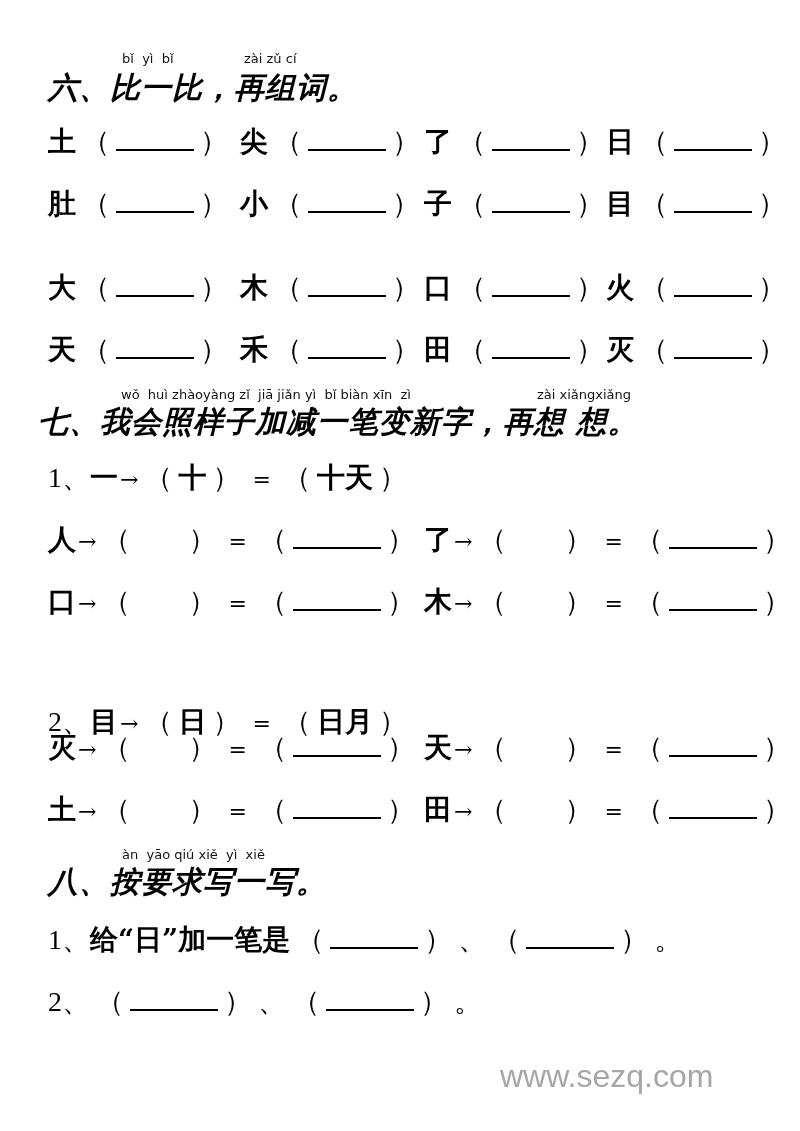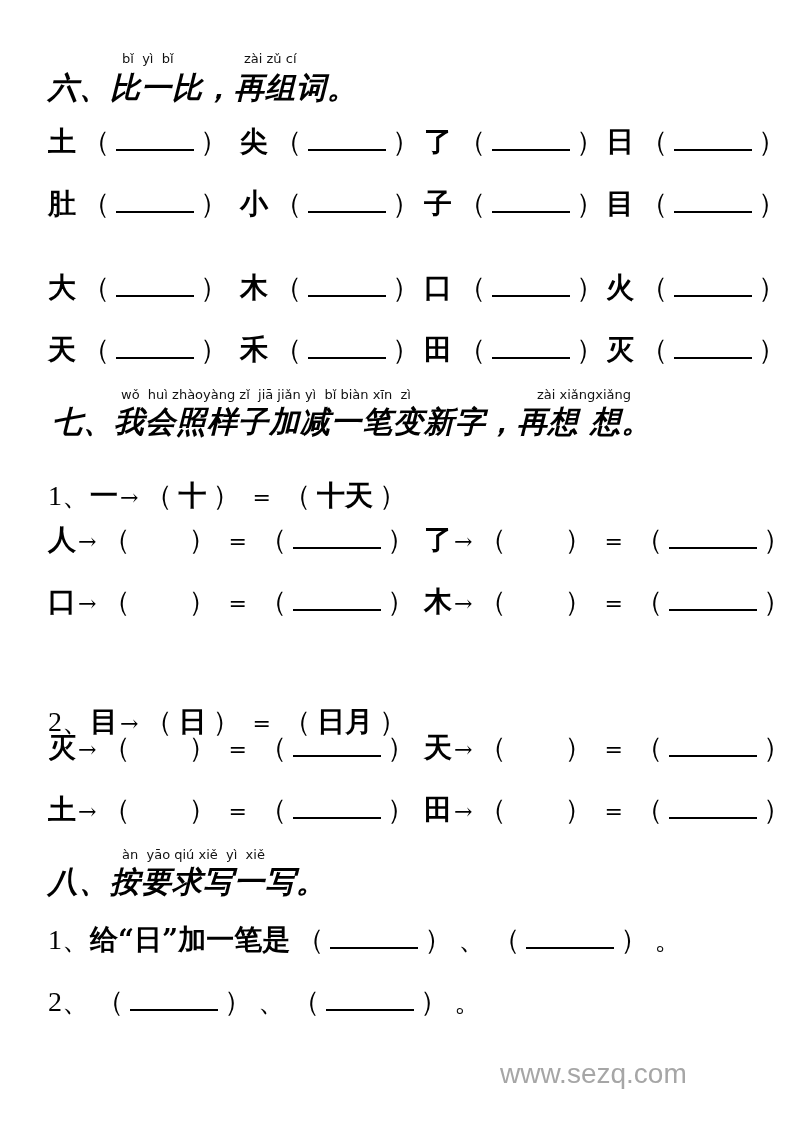--- a/index.html
+++ b/index.html
@@ -12,21 +12,21 @@
     .cell { position: absolute; display: flex; align-items: baseline; }
     .paren { font-weight: normal; font-size: 28px; margin: 0 6px; }
     .blank { display: inline-block; border-bottom: 2px solid #000; height: 24px; vertical-align: baseline; }
     .b78 { width: 78px; }
     .b92 { width: 88px; }
     .gap { display: inline-block; width: 46px; }
     .arrow { font-weight: normal; font-size: 22px; margin-left: 2px; }
     .eq { font-weight: normal; font-size: 22px; margin: 0 6px; }
     .num { font-family: "Liberation Serif", "DejaVu Serif", serif; font-weight: normal; font-size: 28px; }
     .dot { font-weight: normal; }
-    .watermark { font-family: "Liberation Sans", "DejaVu Sans", sans-serif; font-size: 28px; color: #a6a6a6; white-space: nowrap; }
+    .watermark { font-family: "Liberation Sans", "DejaVu Sans", sans-serif; font-size: 32px; color: #a6a6a6; white-space: nowrap; }
   </style>
 </head>
 <body>
 
 <div class="abs pinyin" style="left:122px; top:52px;">bǐ  yì  bǐ</div>
 <div class="abs pinyin" style="left:244px; top:52px;">zài zǔ cí</div>
 <div class="abs title" style="left:48px; top:70px;">六、比一比，再组词。</div>
 
 <div id="s6">
     <div class="abs row cell" style="left:48px; top:124px;">
@@ -122,23 +122,23 @@
     <div class="abs row cell" style="left:606px; top:332px;">
       <span>灭</span>
       <span class="paren">（</span>
       <span class="blank b78"></span>
       <span class="paren">）</span>
     </div>
   </div>
 
 <div class="abs pinyin" style="left:121px; top:388px;">wǒ  huì zhàoyàng zǐ  jiā jiǎn yì  bǐ biàn xīn  zì</div>
 <div class="abs pinyin" style="left:537px; top:388px;">zài xiǎngxiǎng</div>
-<div class="abs title" style="left:52px; top:404px;">七、我会照样子加减一笔变新字，再想 想。</div>
-
-<div class="abs row" style="left:48px; top:478px;">
+<div class="abs title" style="left:38px; top:404px;">七、我会照样子加减一笔变新字，再想 想。</div>
+
+<div class="abs row" style="left:48px; top:460px;">
   <span class="num">1、</span><span>一</span><span class="arrow">→</span><span class="paren">（</span><span>十</span><span class="paren">）</span><span class="eq">=</span><span class="paren">（</span><span>十天</span><span class="paren">）</span>
 </div>
 
 <div id="s7g1">
     <div class="abs row cell" style="left:48px; top:522px;">
       <span>人</span>
       <span class="arrow">→</span>
       <span class="paren">（</span>
       <span class="gap"></span>
       <span class="paren">）</span>

